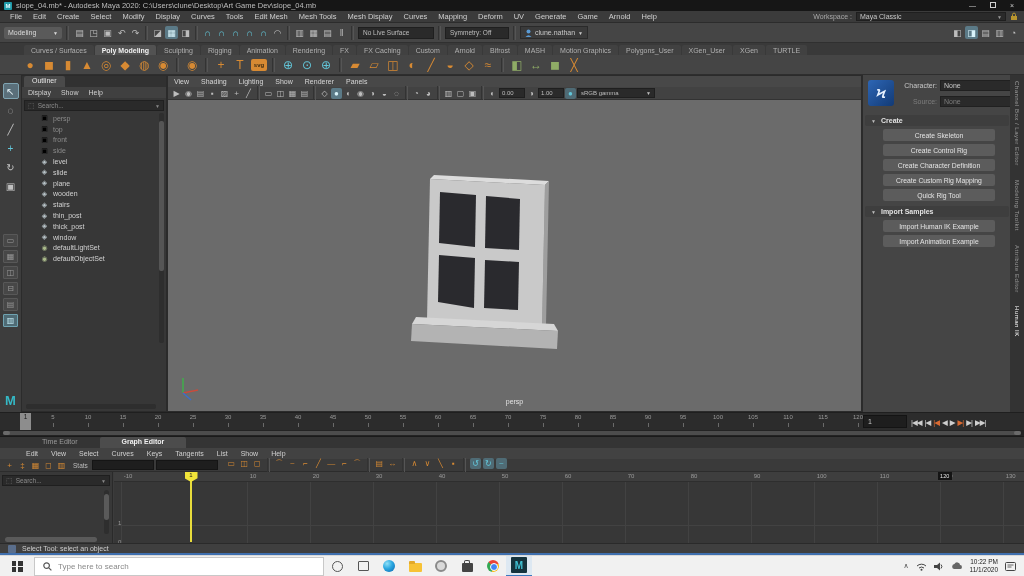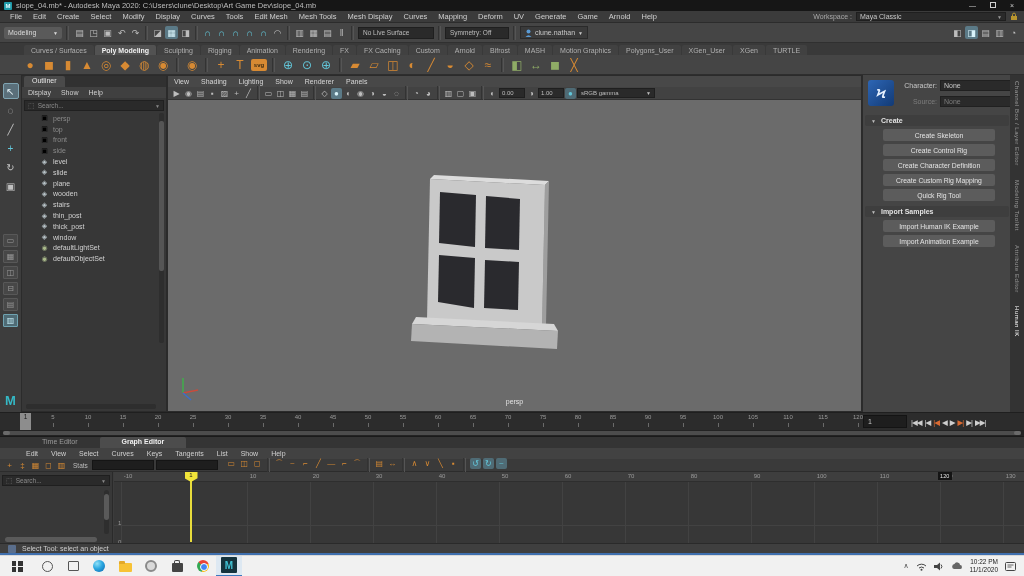--- a/index.html
+++ b/index.html
@@ -764,20 +764,27 @@
 
   <div class="helpline">
     <span class="hicon"></span>
     <span>Select Tool: select an object</span>
   </div>
 
   <div class="taskbar">
     <div class="tb-start">
         <span class="winlogo"></span>
       </div>
+    <div class="tb-search">
+      <svg width="9" height="9">
+          <circle cx="3.6" cy="3.6" r="2.8" fill="none" stroke="#555" stroke-width="1.2"></circle>
+          <line x1="5.8" y1="5.8" x2="8.4" y2="8.4" stroke="#555" stroke-width="1.2"></line>
+        </svg>
+      <input placeholder="Type here to search" style="">
+    </div>
     <div class="tb-apps" id="tb-apps">
         <div class="tb-app">
           <span class="i-cortana"></span>
         </div>
         <div class="tb-app">
           <span class="i-taskview"></span>
         </div>
         <div class="tb-app">
           <span class="i-edge"></span>
         </div>

